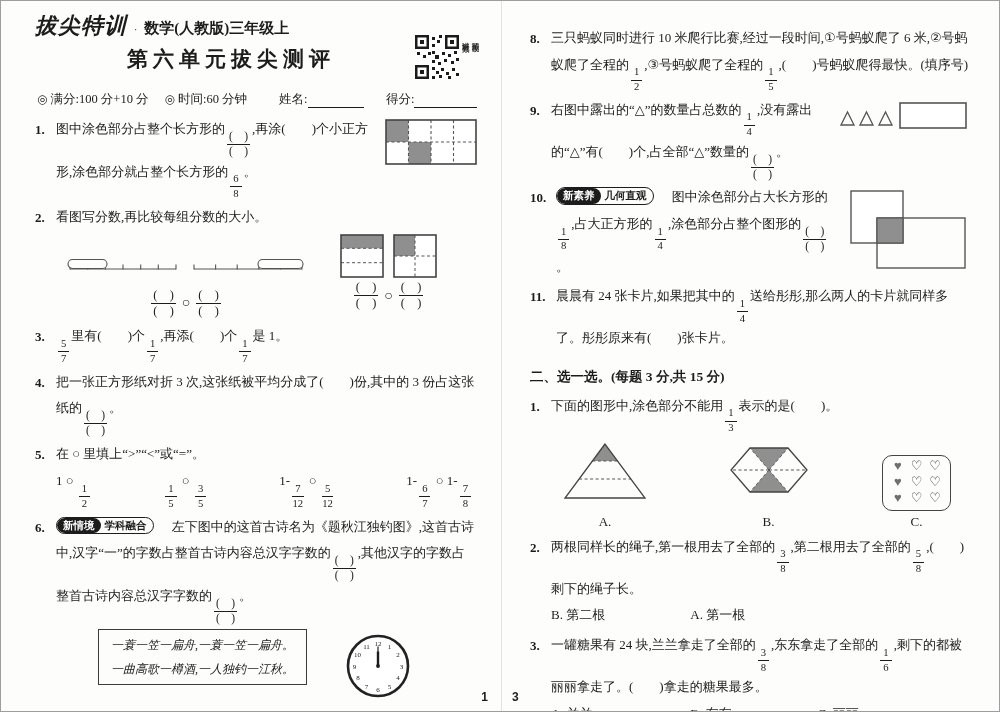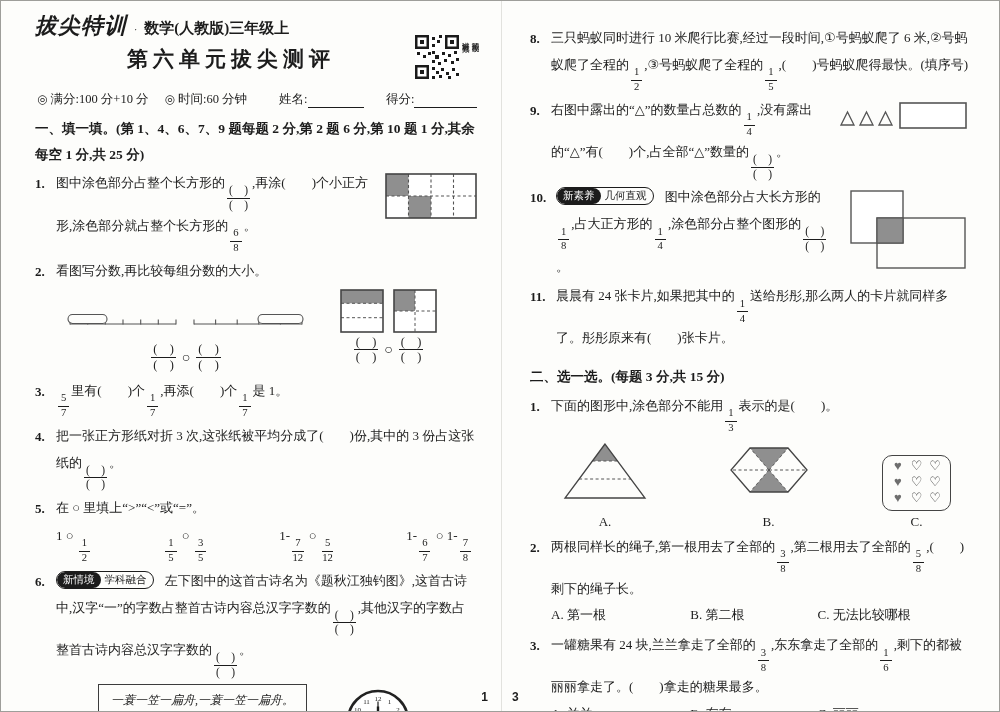--- a/index.html
+++ b/index.html
@@ -33,21 +33,21 @@
   
   .frac{display:inline-flex;flex-direction:column;align-items:center;vertical-align:-0.62em;
     line-height:1.2;font-size:0.82em;margin:0 2px;}
   .frac .fn{border-bottom:1px solid #1c1c1c;padding:0 3px 0.5px;}
   .frac .fd{padding-top:0.5px;}
   .frac.bl{font-size:0.88em;}
   .frac.bl .fn,.frac.bl .fd{padding:0 2px;}
 
   
   .badge{display:inline-flex;align-items:center;border:1px solid #1c1c1c;border-radius:9px;
-    overflow:hidden;font-size:10.5px;font-weight:400;vertical-align:2px;margin-right:8px;
+    overflow:hidden;font-size:10.5px;font-weight:700;vertical-align:2px;margin-right:15px;
     font-family:"Liberation Sans","DejaVu Sans",sans-serif;line-height:1.5;}
   .badge-dark{background:#1c1c1c;color:#fff;padding:0 6px;border-radius:8px;}
   .badge-light{padding:0 6px 0 4px;}
 
   
   .fig2-row{display:flex;align-items:flex-start;gap:34px;margin:4px 0 2px 10px;}
   .fig-strips{margin-top:16px;}
   .cmp{display:flex;justify-content:center;align-items:center;gap:4px;font-size:14px;line-height:1.4;margin-top:2px;}
   .sq-pair{display:flex;gap:9px;justify-content:center;}
 
@@ -138,21 +138,20 @@
 
     <div class="meta-row">
       <span style="margin-right:16px"><span class="bullet">◎</span><span>满分:100 分+10 分</span></span>
       <span style="margin-right:32px"><span class="bullet">◎</span><span>时间:60 分钟</span></span>
       <span>姓名:</span>
         <span class="uline" style="width:72px;margin-right:22px"></span>
       <span>得分:</span>
         <span class="uline" style="width:80px"></span>
     </div>
 
-    <div class="sec-head">一、填一填。(第 1、4、6、7、9 题每题 2 分,第 2 题 6 分,第 10 题 1 分,其余每空 1 分,共 25 分)</div>
 
     <div class="q">
       <span class="q-no">1.</span>
       <div class="q-body">
         <svg class="fig-right" width="92" height="46" viewBox="0 0 92 46">
           <rect x="1" y="1" width="90" height="44" fill="#fff" stroke="none"></rect>
           <rect x="1" y="1" width="22.5" height="22" fill="#8f8f8f"></rect>
           <rect x="23.5" y="23" width="22.5" height="22" fill="#8f8f8f"></rect>
           <g stroke="#555" stroke-width="1.1" stroke-dasharray="3 2.5">
             <line x1="23.5" y1="1" x2="23.5" y2="45"></line>
@@ -467,23 +466,22 @@
       <span class="q-no">2.</span>
       <div class="q-body">
         <span>两根同样长的绳子,第一根用去了全部的<span class="frac">
               <span class="fn">3</span>
               <span class="fd">8</span>
             </span>,第二根用去了全部的<span class="frac">
               <span class="fn">5</span>
               <span class="fd">8</span>
             </span>,(　　)剩下的绳子长。</span>
         <div class="opts">
+          <span>B. 第二根</span>
           <span>A. 第一根</span>
-          <span>B. 第二根</span>
-          <span>C. 无法比较哪根</span>
         </div>
       </div>
     </div>
 
     <div class="q">
       <span class="q-no">3.</span>
       <div class="q-body">
         <span>一罐糖果有 24 块,兰兰拿走了全部的<span class="frac">
               <span class="fn">3</span>
               <span class="fd">8</span>

